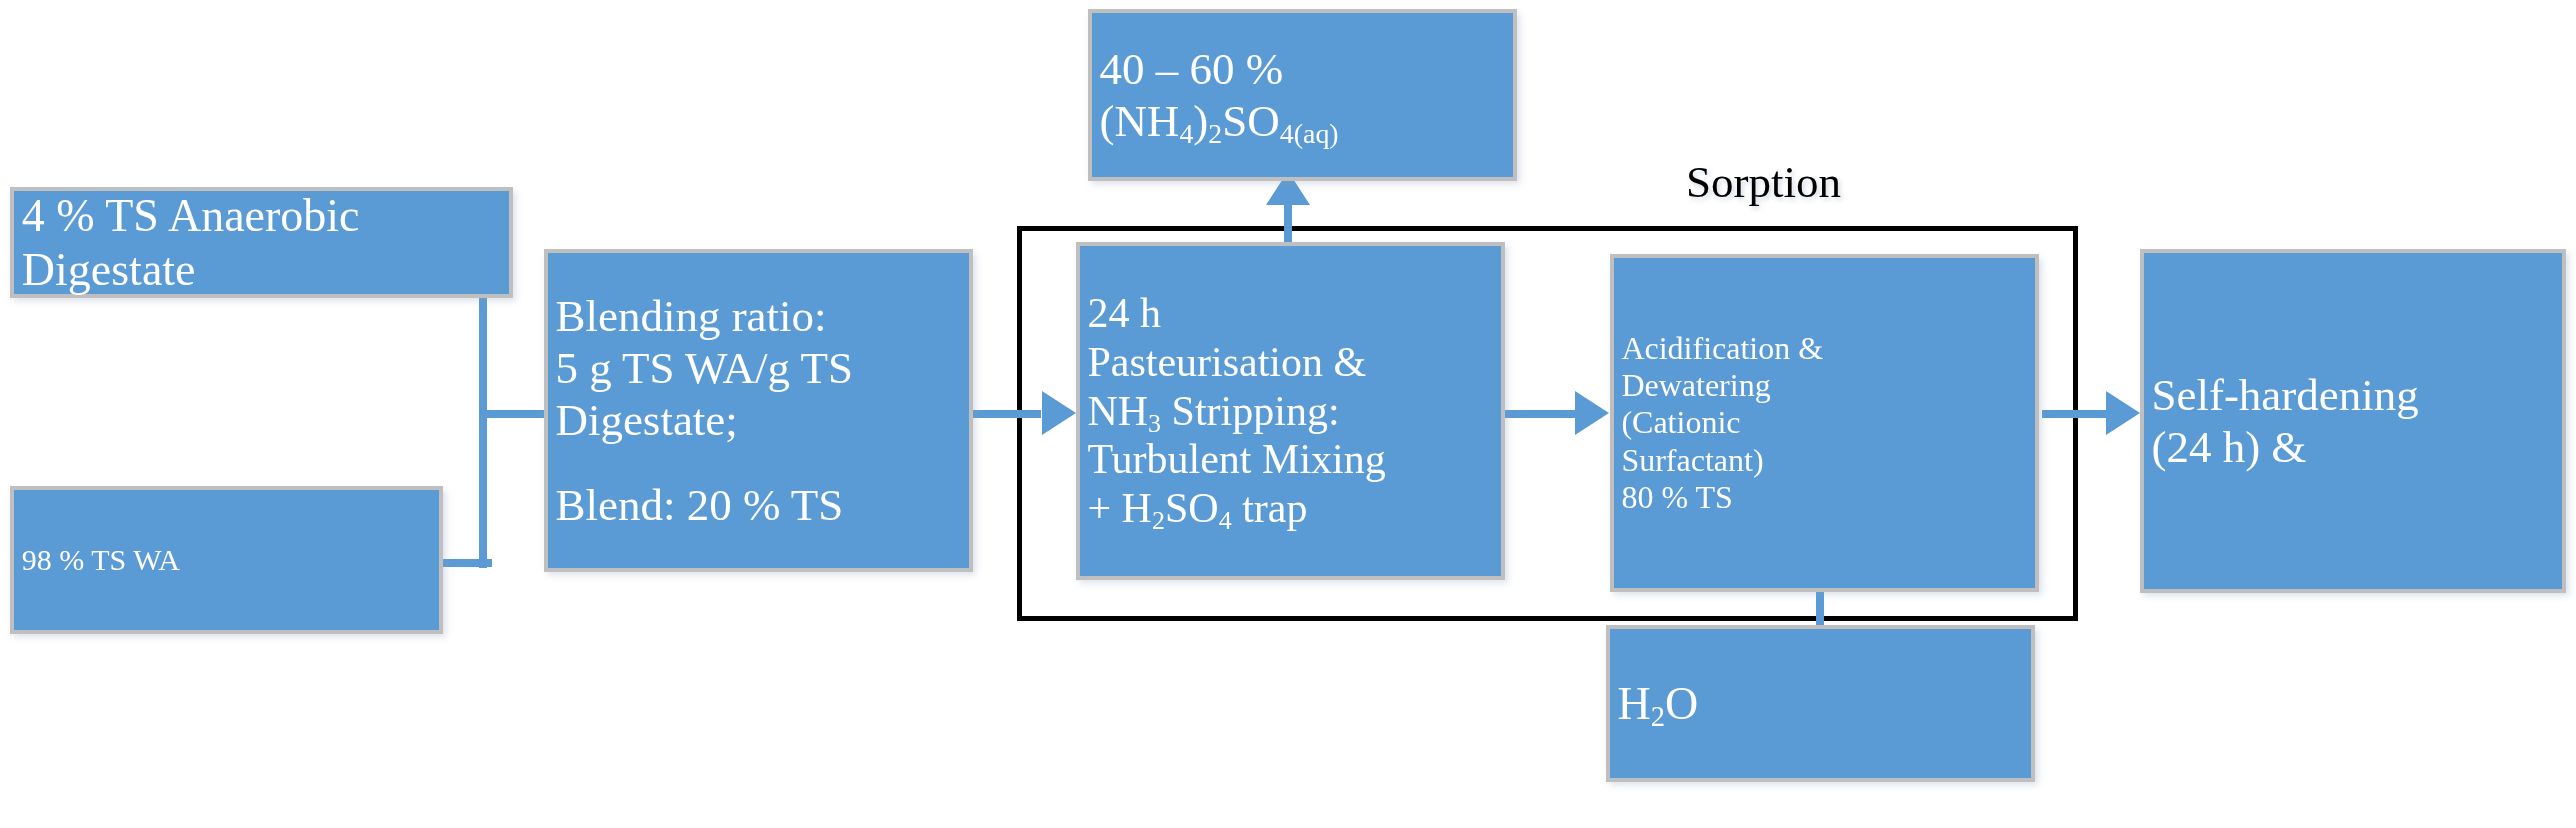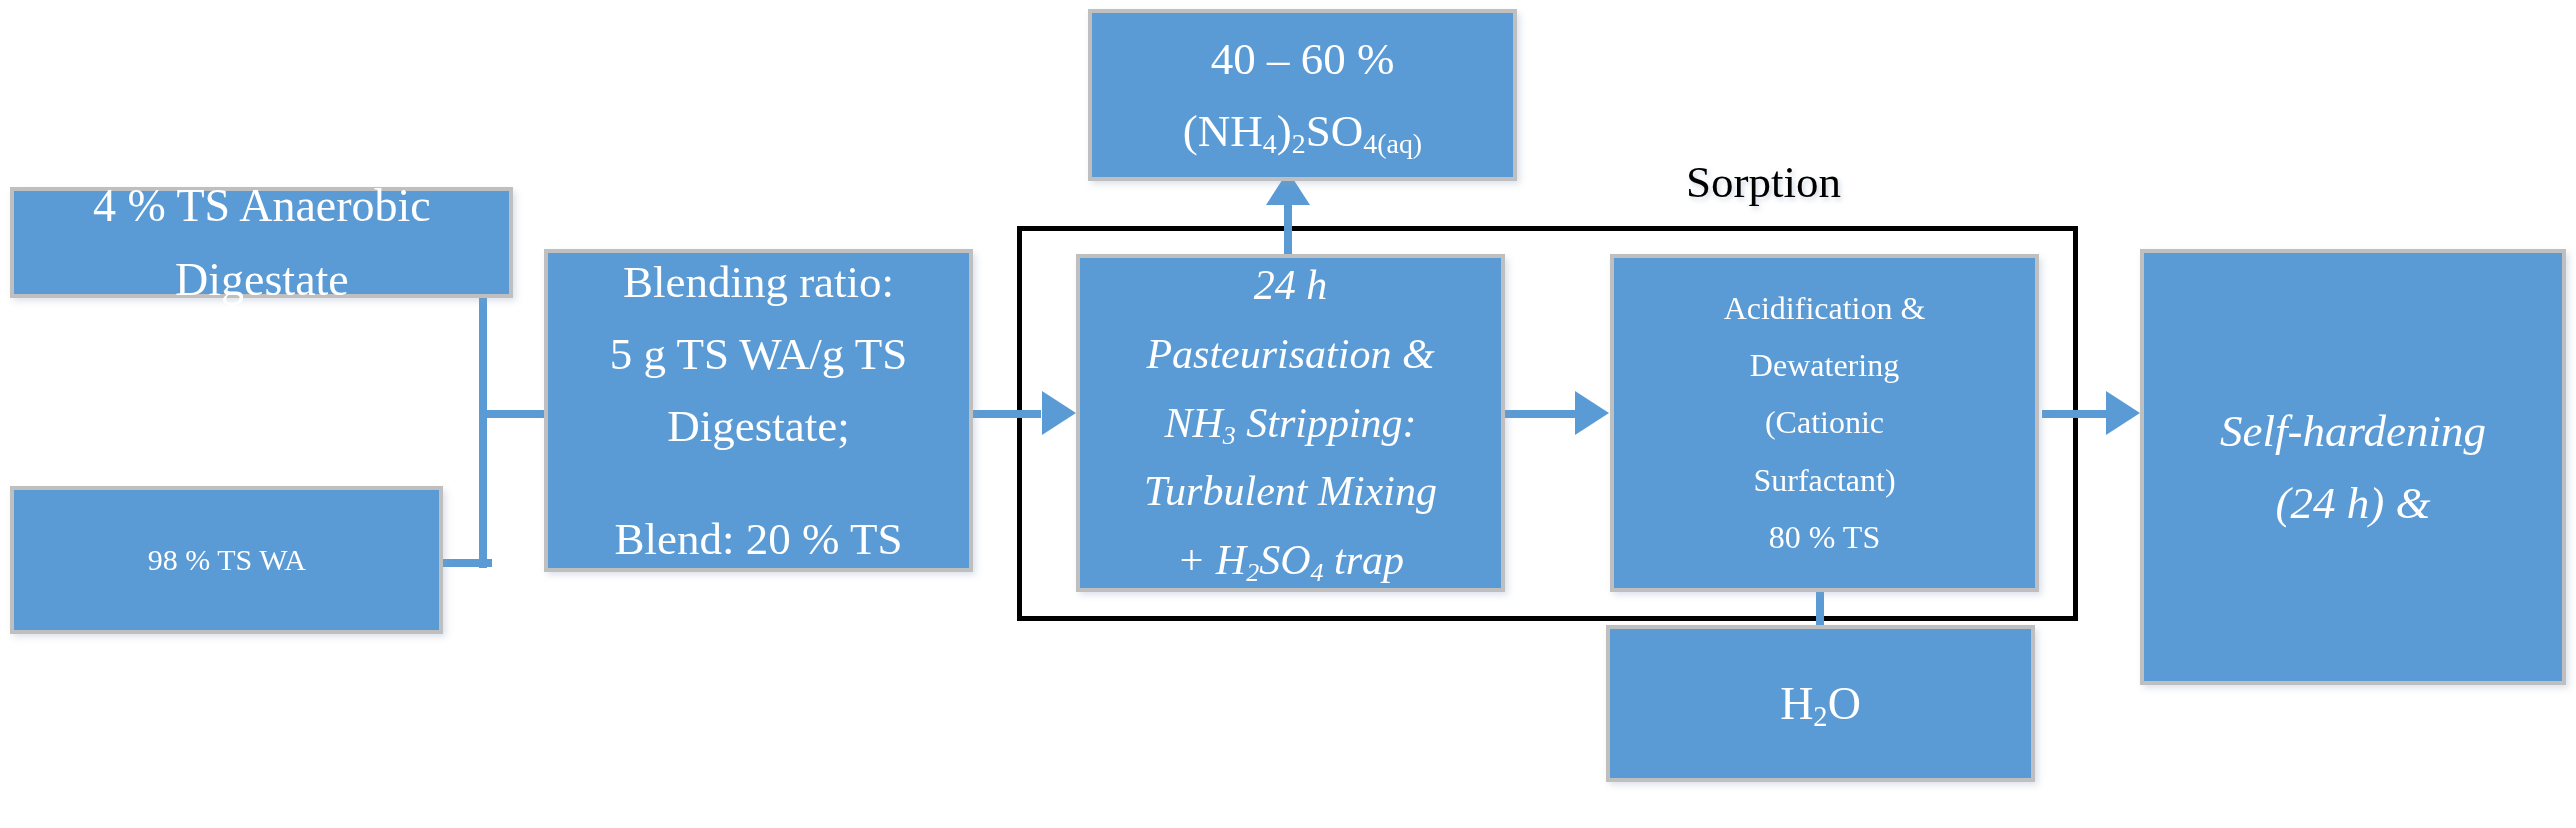--- a/index.html
+++ b/index.html
@@ -21,28 +21,27 @@
 
   
   .pbox {
     position: absolute;
     box-sizing: border-box;
     background: #5B9BD5;
     border: 4.5px solid #BFBFBF;
     color: #ffffff;
     display: flex;
     flex-direction: column;
-    align-items: center;
+    align-items: flex-start;
     justify-content: center;
     text-align: center;
     line-height: 1.16;
     font-size: 45px;
     box-shadow: 3px 3.7px 6.7px rgba(140,160,185,0.30);
     padding: 3px 7.4px;
-    gap: 20px;
   }
   .pbox .ln {
     display: block;
     white-space: nowrap;
   }
   .pbox .ln.spacer {
     height: 0.72em;
   }
   sub {
     font-size: 0.62em;
@@ -143,39 +142,39 @@
     <span class="ln">Digestate;</span>
     <span class="ln spacer"></span>
     <span class="ln">Blend: 20 % TS</span>
   </div>
 
   <div class="pbox" style="left:1088px; top:9px; width:429px; height:172px; font-size:45px;">
     <span class="ln">40 – 60 %</span>
     <span class="ln">(NH<sub>4</sub>)<sub>2</sub>SO<sub>4(aq)</sub></span>
   </div>
 
-  <div class="pbox" style="left:1076px; top:254px; width:429px; height:338px; font-size:42px;font-style:italic;">
+  <div class="pbox" style="left:1076px; top:242px; width:429px; height:338px; font-size:42px;">
     <span class="ln">24 h</span>
     <span class="ln">Pasteurisation &amp;</span>
     <span class="ln">NH<sub>3</sub> Stripping:</span>
     <span class="ln">Turbulent Mixing</span>
     <span class="ln">+ H<sub>2</sub>SO<sub>4</sub> trap</span>
   </div>
 
   <div class="pbox" style="left:1610px; top:254px; width:429px; height:338px; font-size:32px;">
     <span class="ln">Acidification &amp;</span>
     <span class="ln">Dewatering</span>
     <span class="ln">(Cationic</span>
     <span class="ln">Surfactant)</span>
     <span class="ln">80 % TS</span>
   </div>
 
   <div class="pbox" style="left:1606px; top:625px; width:429px; height:157px; font-size:46px;">
     <span class="ln">H<sub>2</sub>O</span>
   </div>
 
-  <div class="pbox" style="left:2140px; top:249px; width:426px; height:436px; font-size:45px;font-style:italic;">
+  <div class="pbox" style="left:2140px; top:249px; width:426px; height:344px; font-size:45px;">
     <span class="ln">Self-hardening</span>
     <span class="ln">(24 h) &amp;</span>
   </div>
 
 </div>
 
 
 </body></html>

